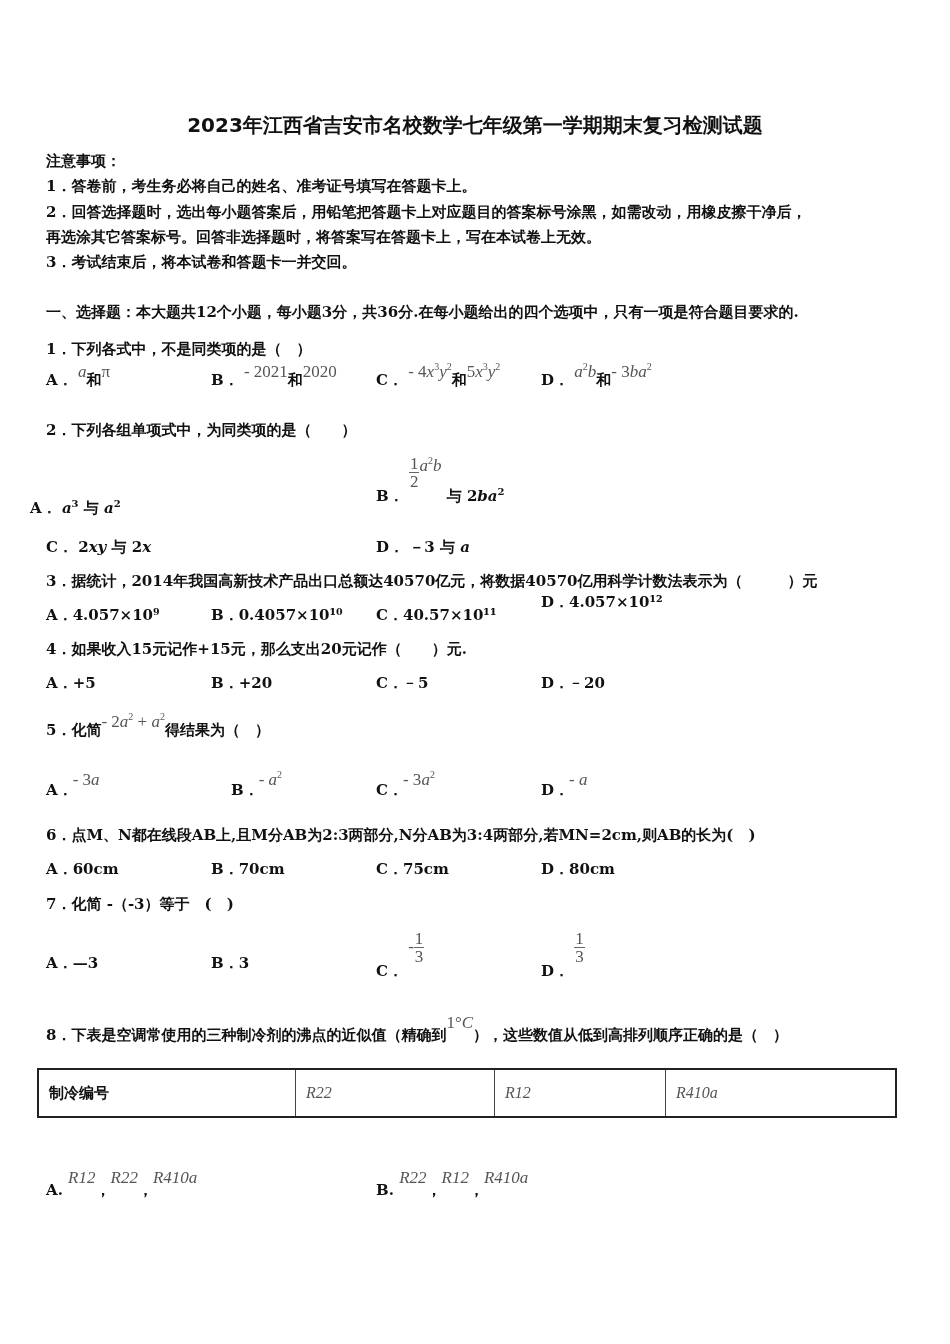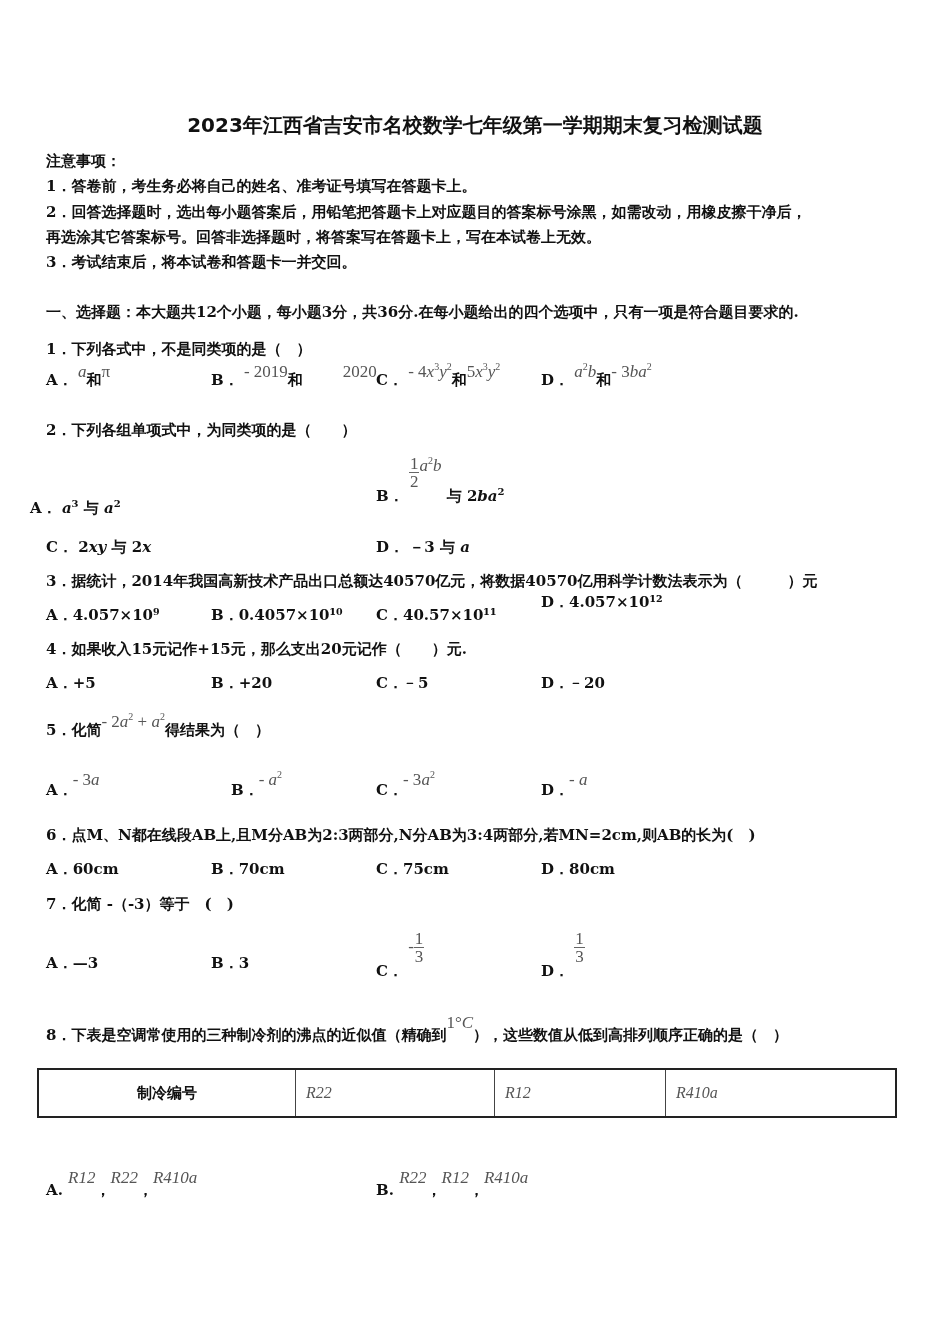--- a/index.html
+++ b/index.html
@@ -11,21 +11,21 @@
   .txt { font-size: 15px; font-weight: bold; font-family: "DejaVu Serif", "Liberation Serif", serif; }
   .opt { font-size: 15px; font-weight: bold; }
   .m { font-family: "Liberation Serif", "DejaVu Serif", serif; font-weight: normal; color: #555; font-size: 17px; }
   .mi { font-style: italic; }
   .sup { font-size: 10px; vertical-align: super; line-height: 0; }
   .frac { display: inline-block; vertical-align: middle; text-align: center; line-height: 1; font-family: "Liberation Serif", serif; font-weight: normal; color: #555; font-size: 17px; }
   .frac .num { display: block; border-bottom: 1px solid #666; padding: 0 1px; }
   .frac .den { display: block; }
   table.t8 { position: absolute; left: 37px; top: 1068px; width: 860px; border-collapse: collapse; border: 2px solid #222; }
   table.t8 td { border: 1px solid #444; height: 46px; padding: 0 10px; font-size: 15px; vertical-align: middle; }
-  table.t8 td.hd { font-weight: bold; width: 236px; text-align: center; }
+  table.t8 td.hd { font-weight: bold; width: 236px; }
   table.t8 td.mv { font-family: "Liberation Serif", serif; color: #555; font-size: 16px; }
 </style>
 </head>
 <body>
 
 <div class="abs title">2023年江西省吉安市名校数学七年级第一学期期末复习检测试题</div>
 
 <div class="abs txt" style="left:46px;top:152px;">注意事项：</div>
 <div class="abs txt" style="left:46px;top:177px;">1．答卷前，考生务必将自己的姓名、准考证号填写在答题卡上。</div>
 <div class="abs txt" style="left:46px;top:203px;">2．回答选择题时，选出每小题答案后，用铅笔把答题卡上对应题目的答案标号涂黑，如需改动，用橡皮擦干净后，</div>
@@ -34,21 +34,21 @@
 
 <div class="abs txt" style="left:46px;top:303px;">一、选择题：本大题共12个小题，每小题3分，共36分.在每小题给出的四个选项中，只有一项是符合题目要求的.</div>
 
 <div class="abs txt" style="left:46px;top:328px;margin-top:12px;">1．下列各式中，不是同类项的是（　）</div>
 <div class="abs opt" style="left:46px;top:370px;">
   <span>A．</span>
   <span class="m mi" style="position:relative;top:-8px;">a</span><span>和</span><span class="m" style="position:relative;top:-8px;">π</span>
 </div>
 <div class="abs opt" style="left:211px;top:370px;">
   <span>B．</span>
-  <span class="m" style="position:relative;top:-8px;">- 2019</span><span>和</span><span class="m" style="position:relative;top:-8px;margin-left:40px;">2020</span>
+  <span class="m" style="position:relative;top:-8px;">- 2021</span><span>和</span><span class="m" style="position:relative;top:-8px;">2020</span>
 </div>
 <div class="abs opt" style="left:376px;top:370px;">
   <span>C．</span>
   <span class="m" style="position:relative;top:-8px;">- 4<i>x</i><span class="sup">3</span><i>y</i><span class="sup">2</span></span><span>和</span><span class="m" style="position:relative;top:-8px;">5<i>x</i><span class="sup">3</span><i>y</i><span class="sup">2</span></span>
 </div>
 <div class="abs opt" style="left:541px;top:370px;">
   <span>D．</span>
   <span class="m" style="position:relative;top:-8px;"><i>a</i><span class="sup">2</span><i>b</i></span><span>和</span><span class="m" style="position:relative;top:-8px;">- 3<i>ba</i><span class="sup">2</span></span>
 </div>
 

